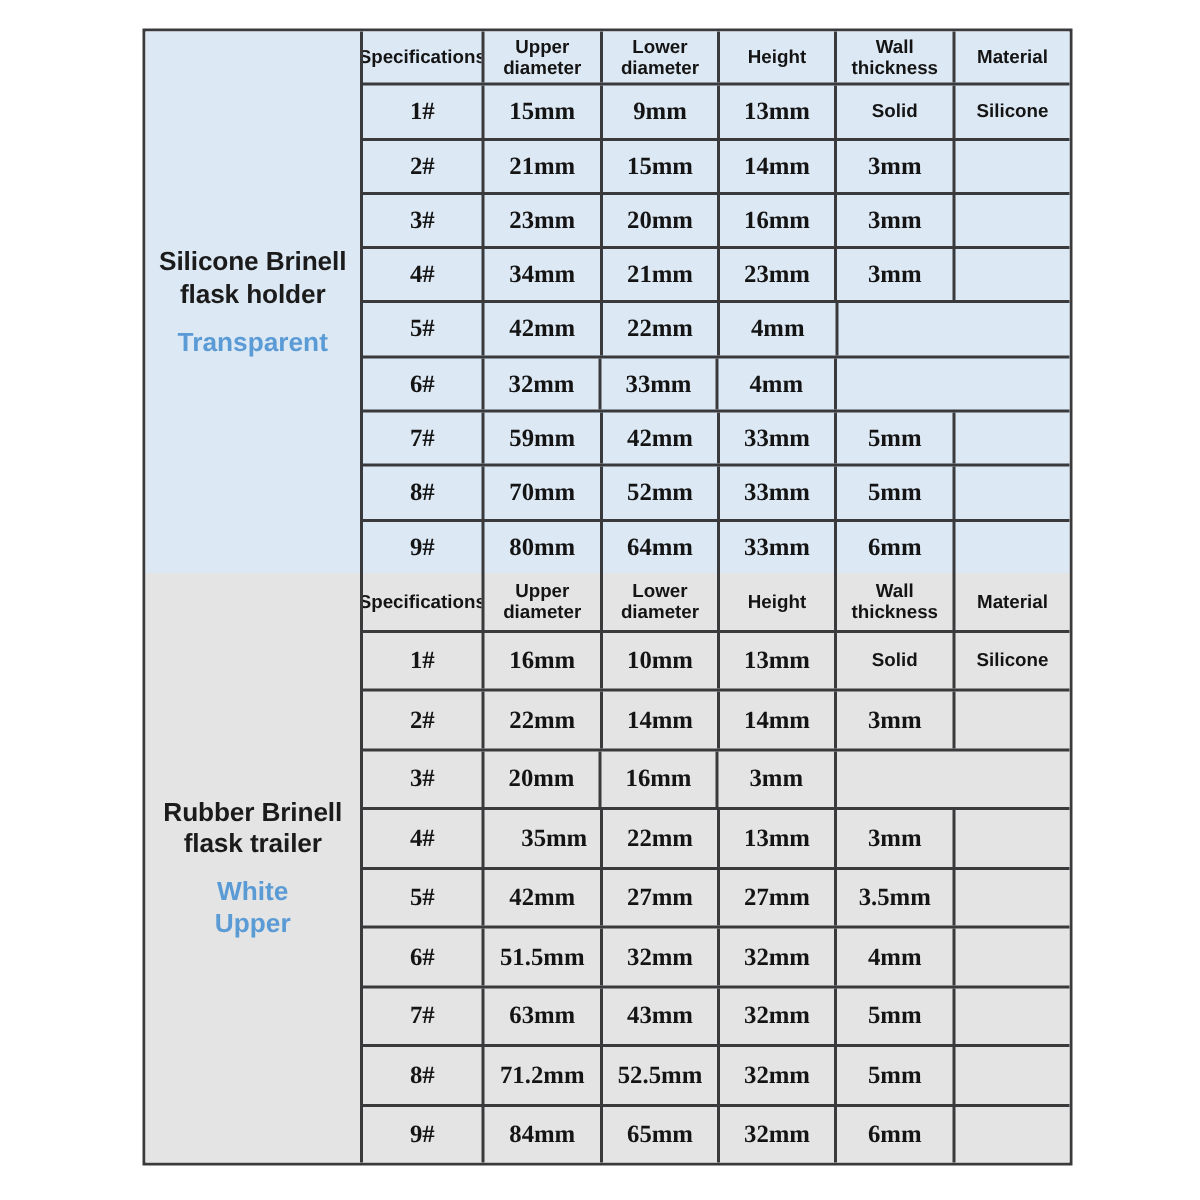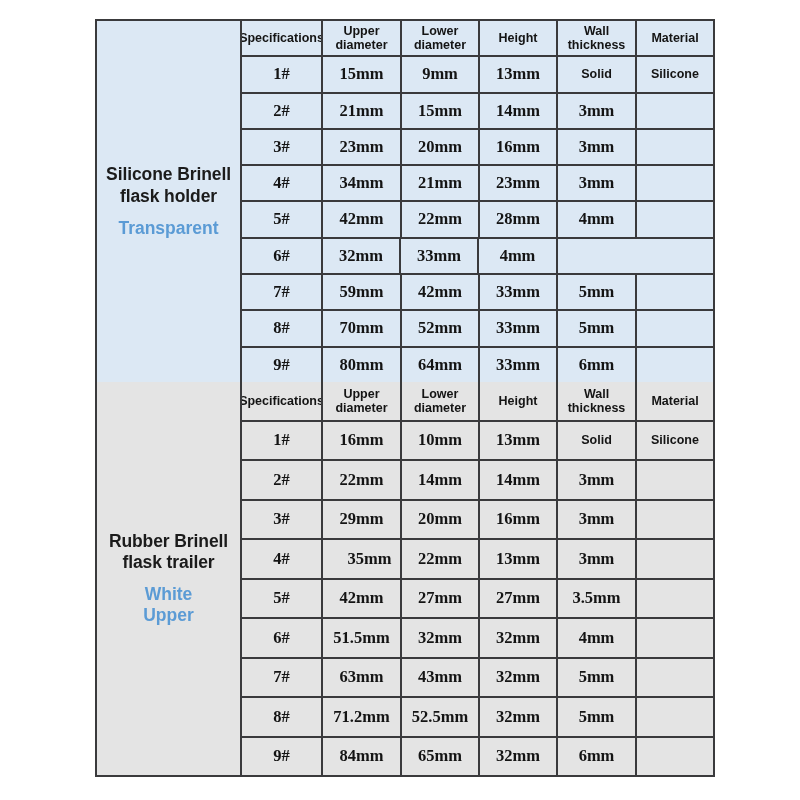--- a/index.html
+++ b/index.html
@@ -202,21 +202,20 @@
           <div class="cell data-cell c1" style="border-color: rgb(58, 58, 60);">34mm</div>
           <div class="cell data-cell c2" style="border-color: rgb(58, 58, 60);">21mm</div>
           <div class="cell data-cell c3" style="border-color: rgb(58, 58, 60);">23mm</div>
           <div class="cell data-cell c4" style="border-color: rgb(58, 58, 60);">3mm</div>
           <div class="cell data-cell c5 last-col" style="border-color: rgb(58, 58, 60);"></div>
         </div>
         <div class="grid-row" style="border-color: rgb(58, 58, 60);">
           <div class="cell data-cell c0" style="border-color: rgb(58, 58, 60);">5#</div>
           <div class="cell data-cell c1" style="border-color: rgb(58, 58, 60);">42mm</div>
           <div class="cell data-cell c2" style="border-color: rgb(58, 58, 60);">22mm</div>
-          <div class="cell data-cell c3" style="border-color: rgb(58, 58, 60);">28mm</div>
           <div class="cell data-cell c4" style="border-color: rgb(58, 58, 60);">4mm</div>
           <div class="cell data-cell c5 last-col" style="border-color: rgb(58, 58, 60);"></div>
         </div>
         <div class="grid-row" style="border-color: rgb(58, 58, 60);">
           <div class="cell data-cell c0" style="border-color: rgb(58, 58, 60);">6#</div>
           <div class="cell data-cell c2" style="border-color: rgb(58, 58, 60);">32mm</div>
           <div class="cell data-cell c3" style="border-color: rgb(58, 58, 60);">33mm</div>
           <div class="cell data-cell c4" style="border-color: rgb(58, 58, 60);">4mm</div>
           <div class="cell data-cell c5 last-col" style="border-color: rgb(58, 58, 60);"></div>
         </div>
@@ -293,21 +292,20 @@
         <div class="grid-row" style="border-color: rgb(58, 58, 60);">
           <div class="cell data-cell c0" style="border-color: rgb(58, 58, 60);">2#</div>
           <div class="cell data-cell c1" style="border-color: rgb(58, 58, 60);">22mm</div>
           <div class="cell data-cell c2" style="border-color: rgb(58, 58, 60);">14mm</div>
           <div class="cell data-cell c3" style="border-color: rgb(58, 58, 60);">14mm</div>
           <div class="cell data-cell c4" style="border-color: rgb(58, 58, 60);">3mm</div>
           <div class="cell data-cell c5 last-col" style="border-color: rgb(58, 58, 60);"></div>
         </div>
         <div class="grid-row" style="border-color: rgb(58, 58, 60);">
           <div class="cell data-cell c0" style="border-color: rgb(58, 58, 60);">3#</div>
-          <div class="cell data-cell c1" style="border-color: rgb(58, 58, 60);">29mm</div>
           <div class="cell data-cell c2" style="border-color: rgb(58, 58, 60);">20mm</div>
           <div class="cell data-cell c3" style="border-color: rgb(58, 58, 60);">16mm</div>
           <div class="cell data-cell c4" style="border-color: rgb(58, 58, 60);">3mm</div>
           <div class="cell data-cell c5 last-col" style="border-color: rgb(58, 58, 60);"></div>
         </div>
         <div class="grid-row" style="border-color: rgb(58, 58, 60);">
           <div class="cell data-cell c0" style="border-color: rgb(58, 58, 60);">4#</div>
           <div class="cell data-cell c1" style="border-color: rgb(58, 58, 60); padding-left: 18px;">35mm</div>
           <div class="cell data-cell c2" style="border-color: rgb(58, 58, 60);">22mm</div>
           <div class="cell data-cell c3" style="border-color: rgb(58, 58, 60);">13mm</div>

